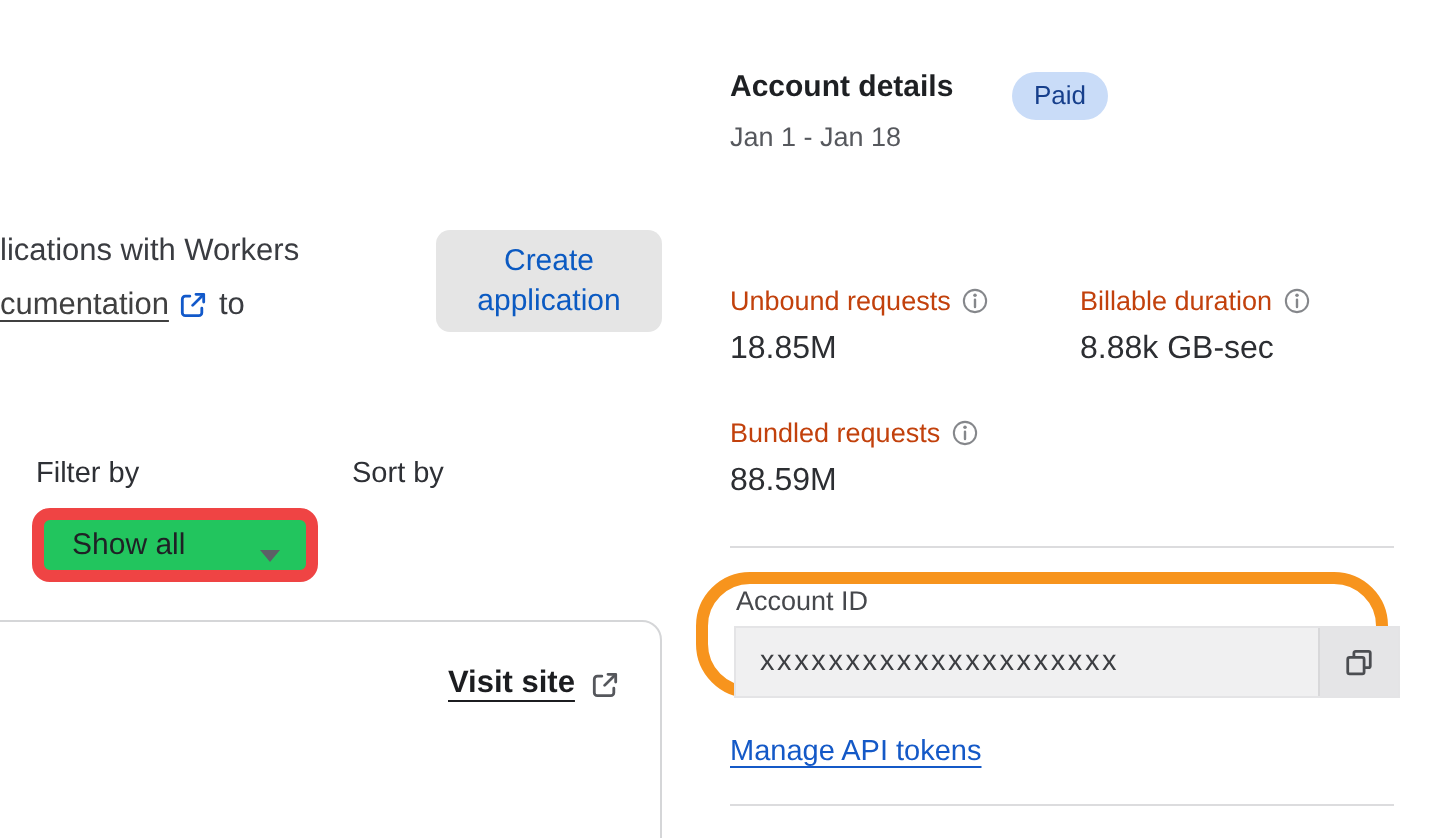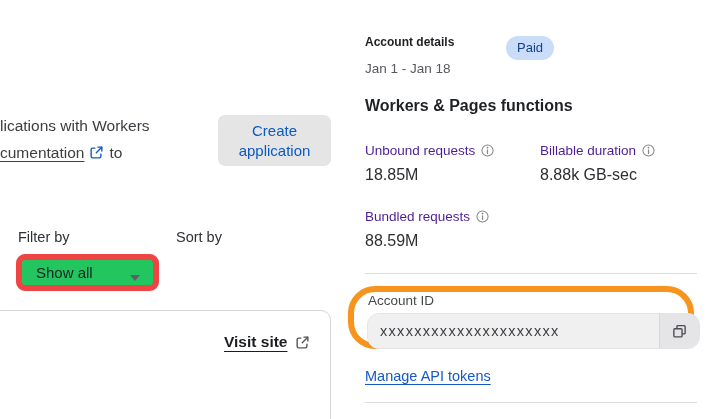--- a/index.html
+++ b/index.html
@@ -47,29 +47,29 @@
     background:#fff; border:1px solid #d5d6d8;
     border-top-right-radius:10px;
   }
   .visit-row { left:224px; top:333px; display:flex; align-items:center; gap:8px; }
   .visit-link {
     font-size:15.5px; font-weight:600; color:#1c1d20;
     text-decoration:underline; text-underline-offset:4px; cursor:pointer;
   }
 
   
-  .acct-title { left:365px; top:35px; font-size:12px; font-weight:700; color:#1e2023; }
+  .acct-title { left:365px; top:35px; font-size:15px; font-weight:700; color:#1e2023; }
   .plan-badge {
     left:506px; top:36px; background:#c9dcf8; color:#163f8c;
     font-size:13px; line-height:1; padding:5px 11px 6px; border-radius:12px;
   }
   .date-range { left:365px; top:61px; font-size:13.5px; color:#56585d; }
   .section-title { left:365px; top:97px; font-size:16px; font-weight:700; color:#1e2023; }
 
-  .stat-label { display:flex; align-items:center; gap:6px; font-size:13.5px; color:#4c1d95;justify-content:center; }
+  .stat-label { display:flex; align-items:center; gap:6px; font-size:13.5px; color:#c2410c;justify-content:center; }
   .stat-value { font-size:16px; color:#2c2e32; }
   .info-icon { display:inline-flex; cursor:pointer; }
 
   .pos-stat0-label { left:365px; top:143px; }
   .pos-stat0-value { left:365px; top:166px; }
   .pos-stat1-label { left:540px; top:143px; }
   .pos-stat1-value { left:540px; top:166px; }
   .pos-stat2-label { left:365px; top:209px; }
   .pos-stat2-value { left:365px; top:232px; }
 
@@ -79,21 +79,21 @@
 
   .highlight-ring {
     left:348px; top:286px; width:346px; height:63px;
     border:6px solid #f7941d; border-radius:27px;
     pointer-events:none;
   }
 
   .acctid-label { left:368px; top:293px; font-size:13.5px; color:#46484c; }
   .id-control {
     left:367px; top:313px; width:333px; height:36px;
-    display:flex; border-radius:12px; overflow:hidden; border:1px solid #e4e4e6;
+    display:flex; border-radius:0; overflow:hidden; border:1px solid #e4e4e6;
     background:#f0f0f1;
   }
   .id-input {
     flex:1; border:none; outline:none; background:#f0f0f1;
     padding:0 12px; font-family:inherit; font-size:14.5px; font-weight:500;
     letter-spacing:1.3px; color:#3c3e42;
   }
   .copy-btn {
     width:40px; background:#e5e5e7; border:none; border-left:1px solid #d8d8da;
     display:flex; align-items:center; justify-content:center; cursor:pointer;
@@ -142,21 +142,20 @@
         <path d="M6.3 3.3H3.9c-.9 0-1.6.7-1.6 1.6v7.2c0 .9.7 1.6 1.6 1.6h7.2c.9 0 1.6-.7 1.6-1.6V9.7"></path>
         <path d="M9.6 2.3h4.1v4.1"></path>
         <path d="M13.5 2.5L7.8 8.2"></path>
       </svg>
     </span>
   </div>
 
   <div class="abs acct-title">Account details</div>
   <div class="abs plan-badge">Paid</div>
   <div class="abs date-range">Jan 1 - Jan 18</div>
-  <div class="abs section-title">Workers &amp; Pages functions</div>
 
   <div class="abs stat-label pos-stat0-label">
     <span>Unbound requests</span>
     <span class="info-icon">
       <svg width="13" height="13" viewBox="0 0 14 14" fill="none">
         <circle cx="7" cy="7" r="6" stroke="#85878b" stroke-width="1.1"></circle>
         <line x1="7" y1="6.3" x2="7" y2="10.2" stroke="#85878b" stroke-width="1.3" stroke-linecap="round"></line>
         <circle cx="7" cy="3.9" r="0.95" fill="#85878b"></circle>
       </svg>
     </span>

